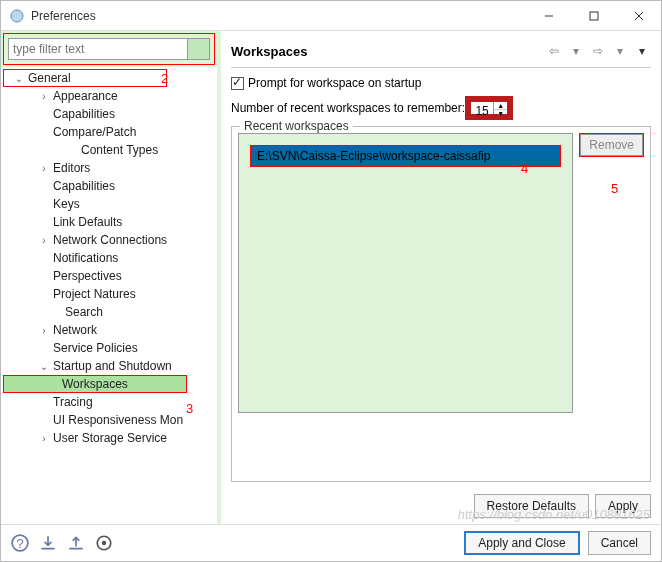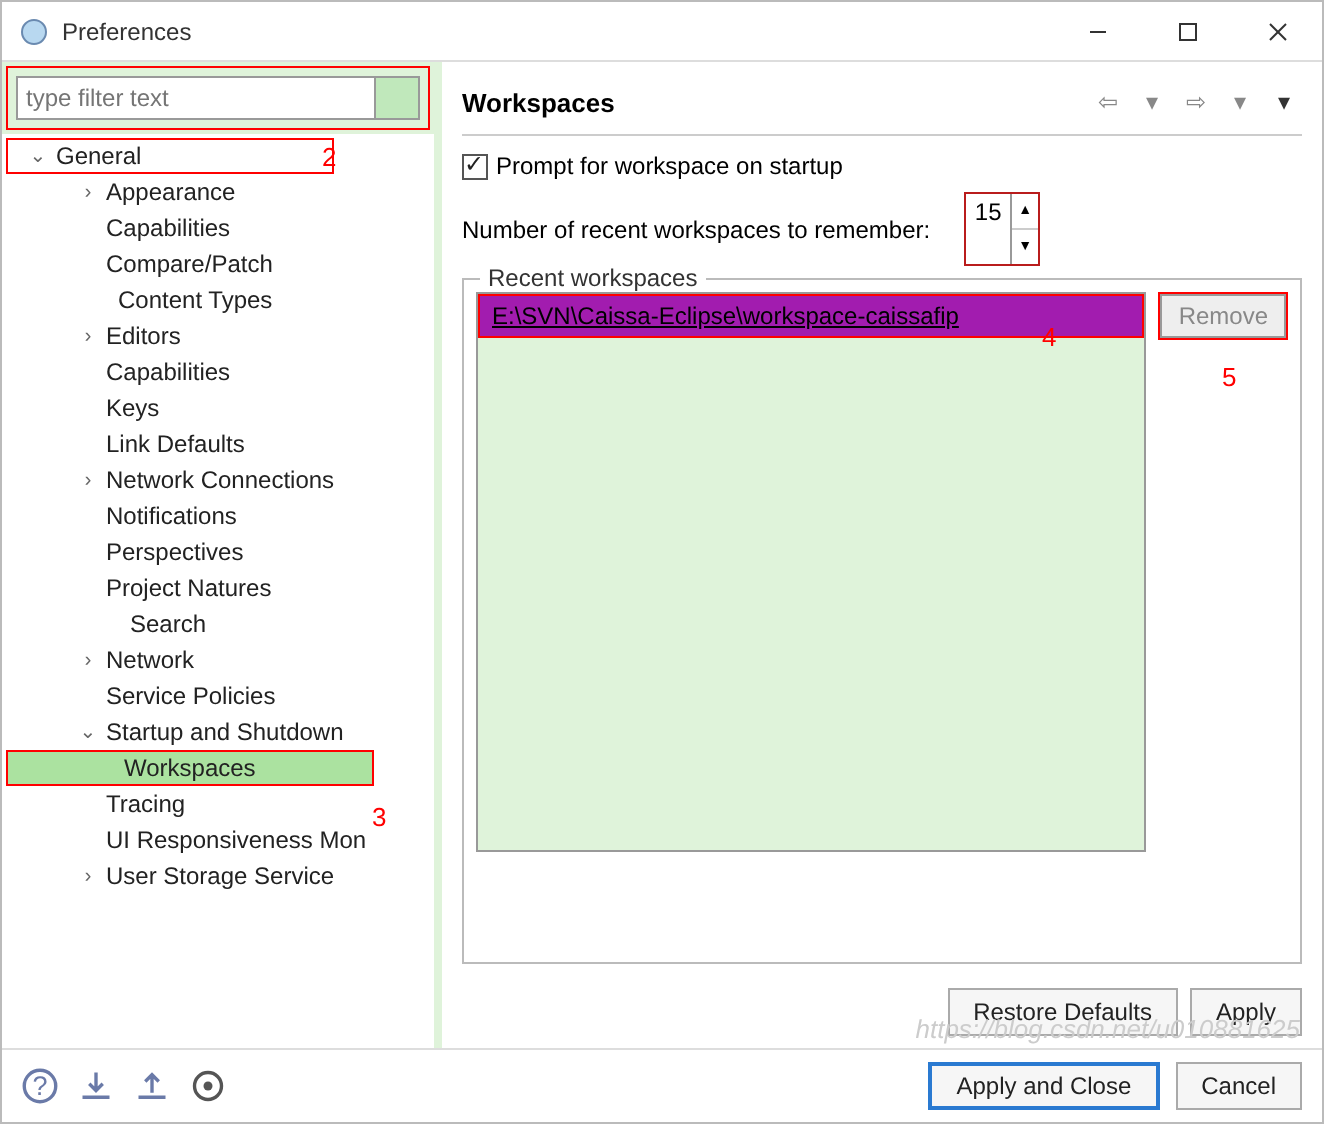--- a/index.html
+++ b/index.html
@@ -37,32 +37,32 @@
 .right { flex: 1; background: #fff; display: flex; flex-direction: column; padding: 6px 10px 6px 10px; position: relative; }
 .right-head { display: flex; align-items: center; height: 28px; }
 .right-title { font-weight: bold; font-size: 13px; flex: 1; }
 .nav-icons { display: flex; gap: 4px; align-items: center; }
 .nav-icon { width: 18px; height: 16px; color: #888; display: flex; align-items: center; justify-content: center; }
 .right-sep { height: 1px; background: #ccc; margin: 2px 0 8px 0; }
 
 .form-row { display: flex; align-items: center; margin-bottom: 6px; }
 .checkbox-mark { display: inline-block; width: 13px; height: 13px; border: 1px solid #555; position: relative; background: #fff; }
 .checkbox-mark::after { content: "✓"; position: absolute; left: 0; top: -3px; font-size: 12px; color: #222; }
-.spinner { display: inline-flex; border: 1px solid #b91c1c; height: 37px; margin-left: 17px; }
+.spinner { display: inline-flex; border: 6px solid #b91c1c; height: 24px; margin-left: 0; }
 .spinner-val { width: 22px; text-align: center; padding: 2px 0; }
 .spinner-btns { display: flex; flex-direction: column; width: 14px; border-left: 1px solid #999; }
 .spinner-btn { flex: 1; font-size: 7px; display: flex; align-items: center; justify-content: center; border-bottom: 1px solid #ccc; }
 .spinner-btn:last-child { border-bottom: none; }
 
 .fieldset { border: 1px solid #bbb; padding: 6px; position: relative; flex: 1; margin-bottom: 8px; display: flex; flex-direction: column; }
 .legend { position: absolute; top: -8px; left: 8px; background: #fff; padding: 0 4px; color: #333; }
 
 .recent-row { display: flex; gap: 6px; }
 .recent-list { flex: 1; height: 280px; border: 1px solid #999; background: #dff3da; }
-.recent-item { padding: 3px 6px; background: #a21caf; border: 1px solid red; margin: 0; text-decoration: underline; }
+.recent-item { padding: 3px 6px; background: #0369a1; border: 1px solid red; margin: 11px; }
 .remove-btn { height: 22px; padding: 0 8px; border: 1px solid #999; background: #eee; color: #888; }
 .remove-wrap { border: 1px solid red; padding: 0; }
 
 .btn-row { display: flex; justify-content: flex-end; gap: 6px; margin-top: 4px; }
 .btn { height: 24px; padding: 0 12px; border: 1px solid #aaa; background: #f6f6f6; color: #222; display: inline-flex; align-items: center; }
 
 
 .footer { border-top: 1px solid #ddd; padding: 6px 10px; display: flex; align-items: center; }
 .footer-icons { display: flex; gap: 10px; align-items: center; flex: 1; }
 .footer-icon { width: 18px; height: 18px; color: #6a7aa8; display: flex; align-items: center; justify-content: center; }
@@ -124,21 +124,21 @@
                 <span class="tree-label">Appearance</span>
               </div>
               <div class="tree-row" style="padding-left: 36px;">
                 <span class="tree-arrow"></span>
                 <span class="tree-label">Capabilities</span>
               </div>
               <div class="tree-row" style="padding-left: 36px;">
                 <span class="tree-arrow"></span>
                 <span class="tree-label">Compare/Patch</span>
               </div>
-              <div class="tree-row" style="padding-left: 42px;">
+              <div class="tree-row" style="padding-left: 42px; margin-left: 22px;">
                 <span class="tree-arrow"></span>
                 <span class="tree-label">Content Types</span>
               </div>
               <div class="tree-row" style="padding-left: 36px;">
                 <span class="tree-arrow">›</span>
                 <span class="tree-label">Editors</span>
               </div>
               <div class="tree-row" style="padding-left: 36px;">
                 <span class="tree-arrow"></span>
                 <span class="tree-label">Capabilities</span>

